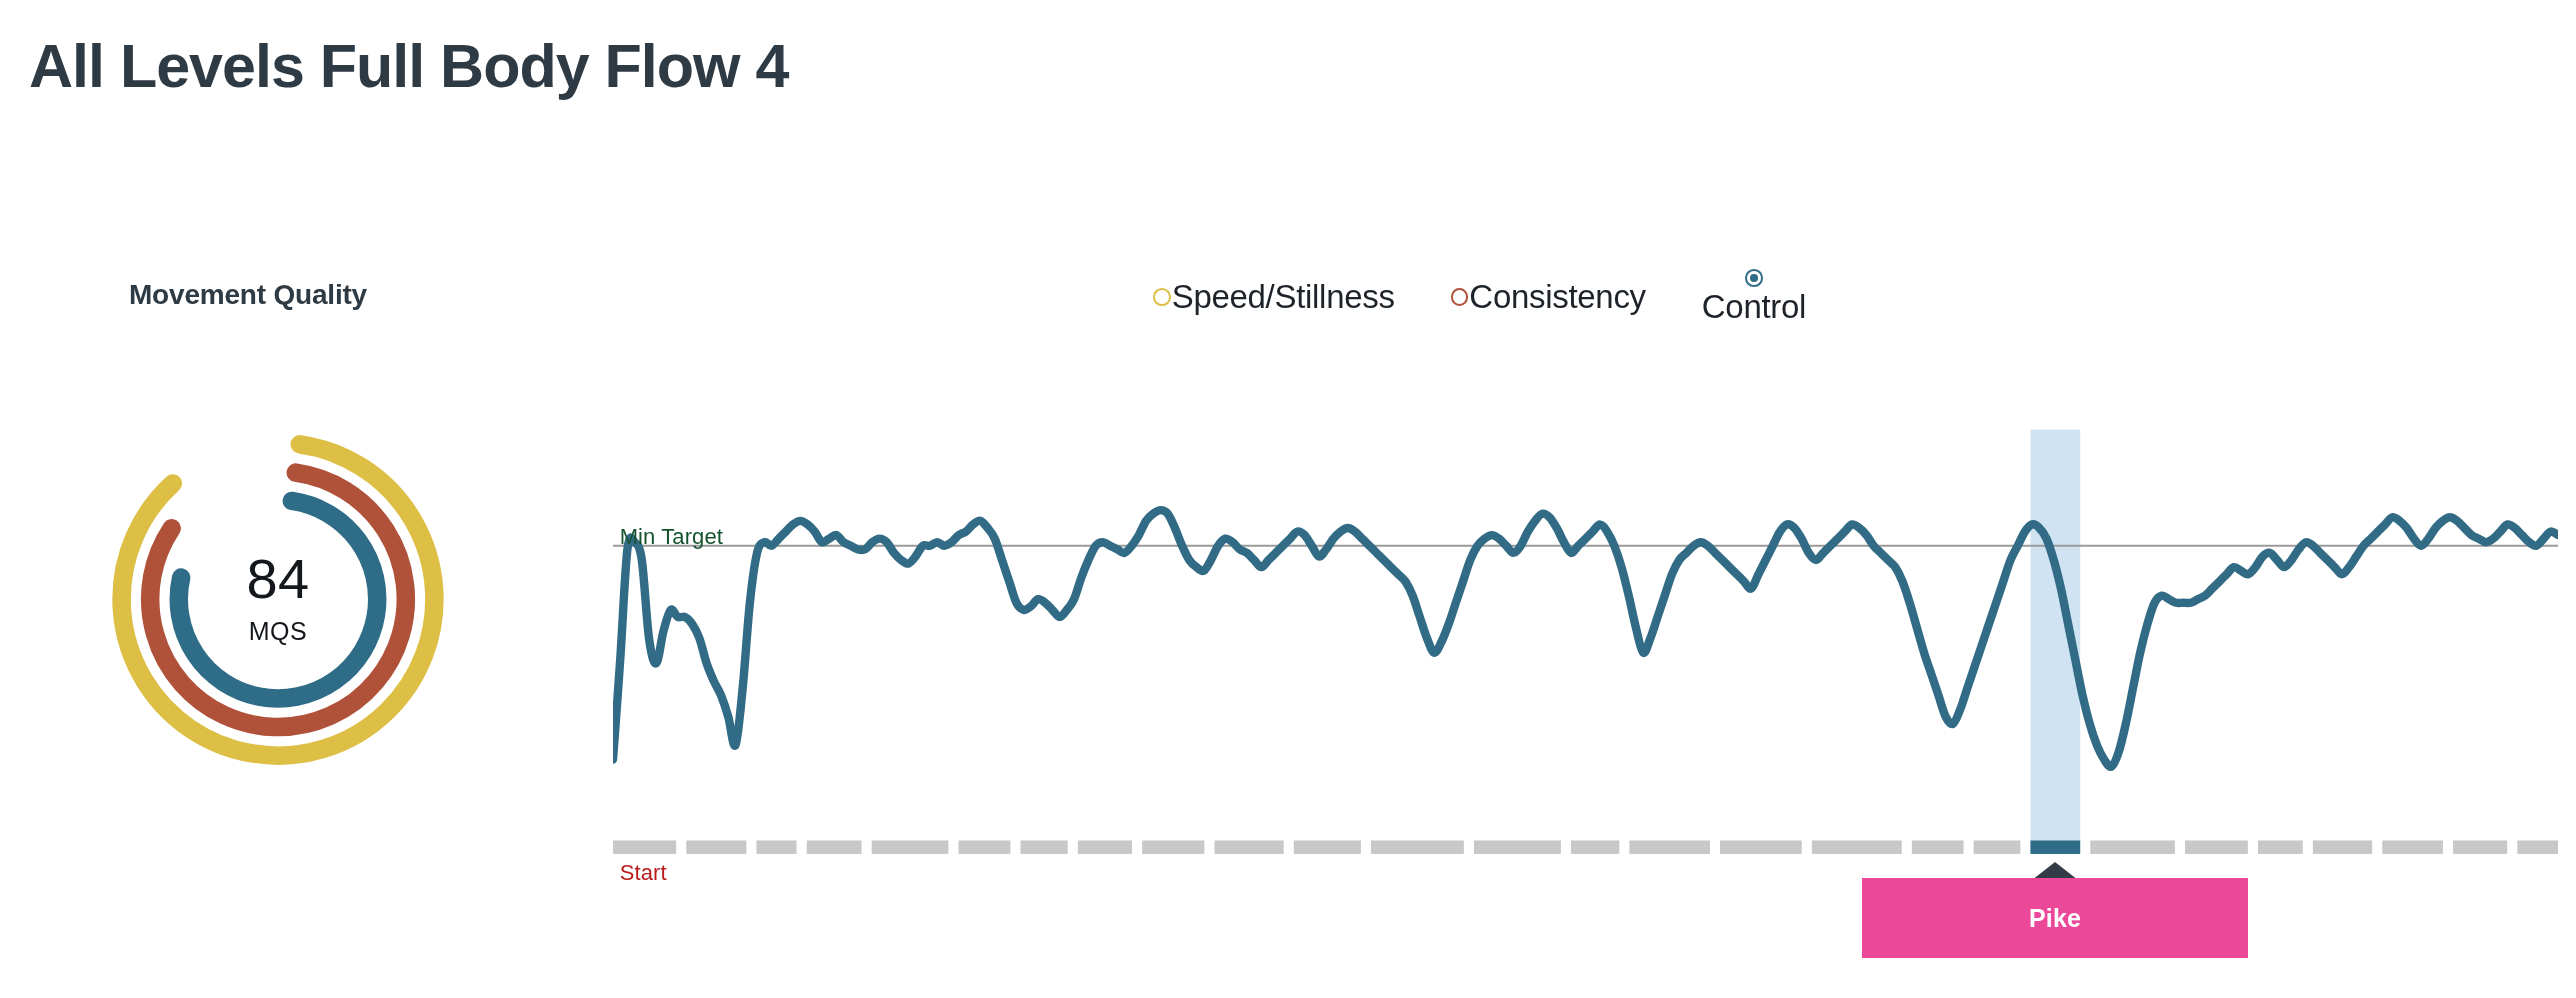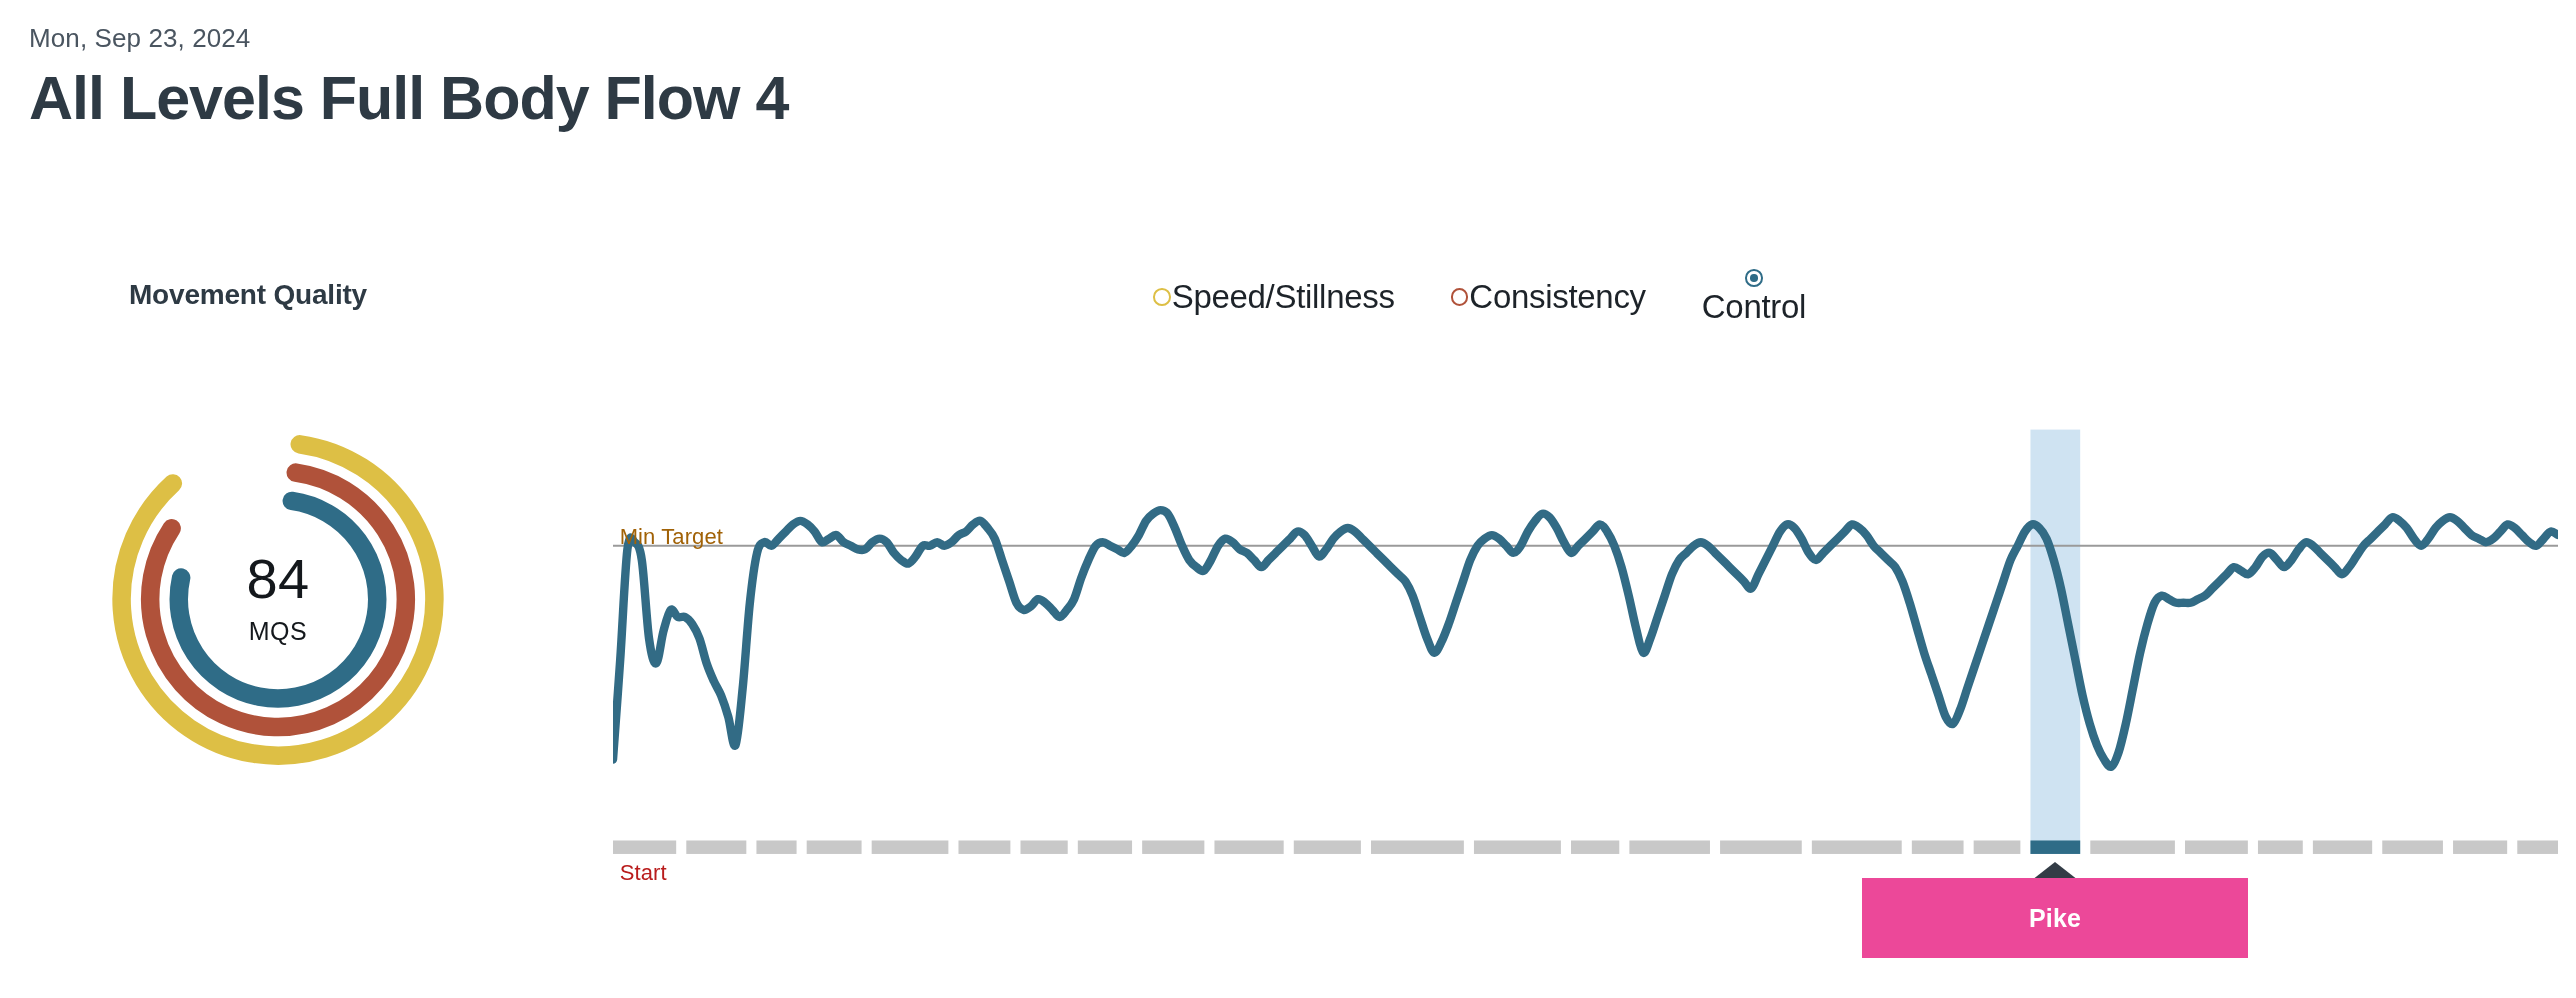--- a/index.html
+++ b/index.html
@@ -131,21 +131,21 @@
     width: 1945px;
     height: 455px;
   }
   .chart-svg { display: block; }
   .min-target-label {
     position: absolute;
     left: 6.7px;
     top: 103px;
     font-size: 22px;
     line-height: 25px;
-    color: #a16207;
+    color: #14532d;
     font-weight: 400;
     letter-spacing: 0.1px;
   }
   .start-label {
     position: absolute;
     left: 6.7px;
     top: 439px;
     font-size: 22px;
     line-height: 25px;
     color: #b91c1c;
@@ -181,21 +181,20 @@
     color: #ffffff;
     letter-spacing: 0.2px;
   }
 </style>
 </head>
 <body>
 
 <div class="page">
 
   <div class="header">
-    <div class="session-date">Mon, Sep 23, 2024</div>
     <h1 class="session-title">All Levels Full Body Flow 4</h1>
   </div>
 
   <div class="mq-panel">
     <div class="mq-heading">Movement Quality</div>
 
     <div class="gauge-wrap">
       <svg class="gauge-svg" width="370" height="387" viewBox="0 0 440 460">
         <g id="gauge-arcs" transform="translate(220,232)">
             <path d="M 25.886196778572216 -184.18986078593207 A 186 186 0 1 1 -125.03619448527003 -137.70239674254668" fill="none" stroke="#ddbf45" stroke-width="22" stroke-linecap="round"></path>

